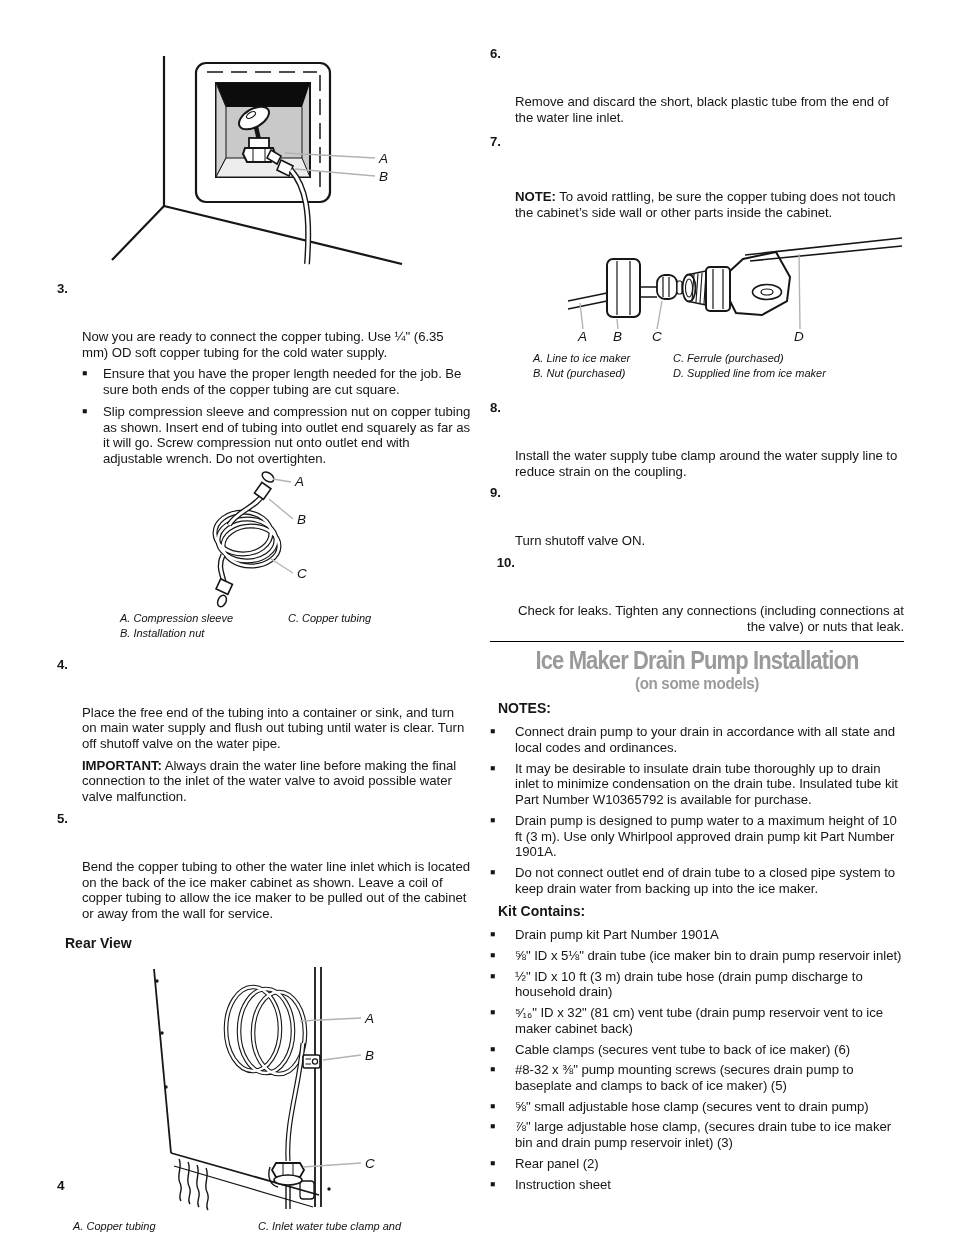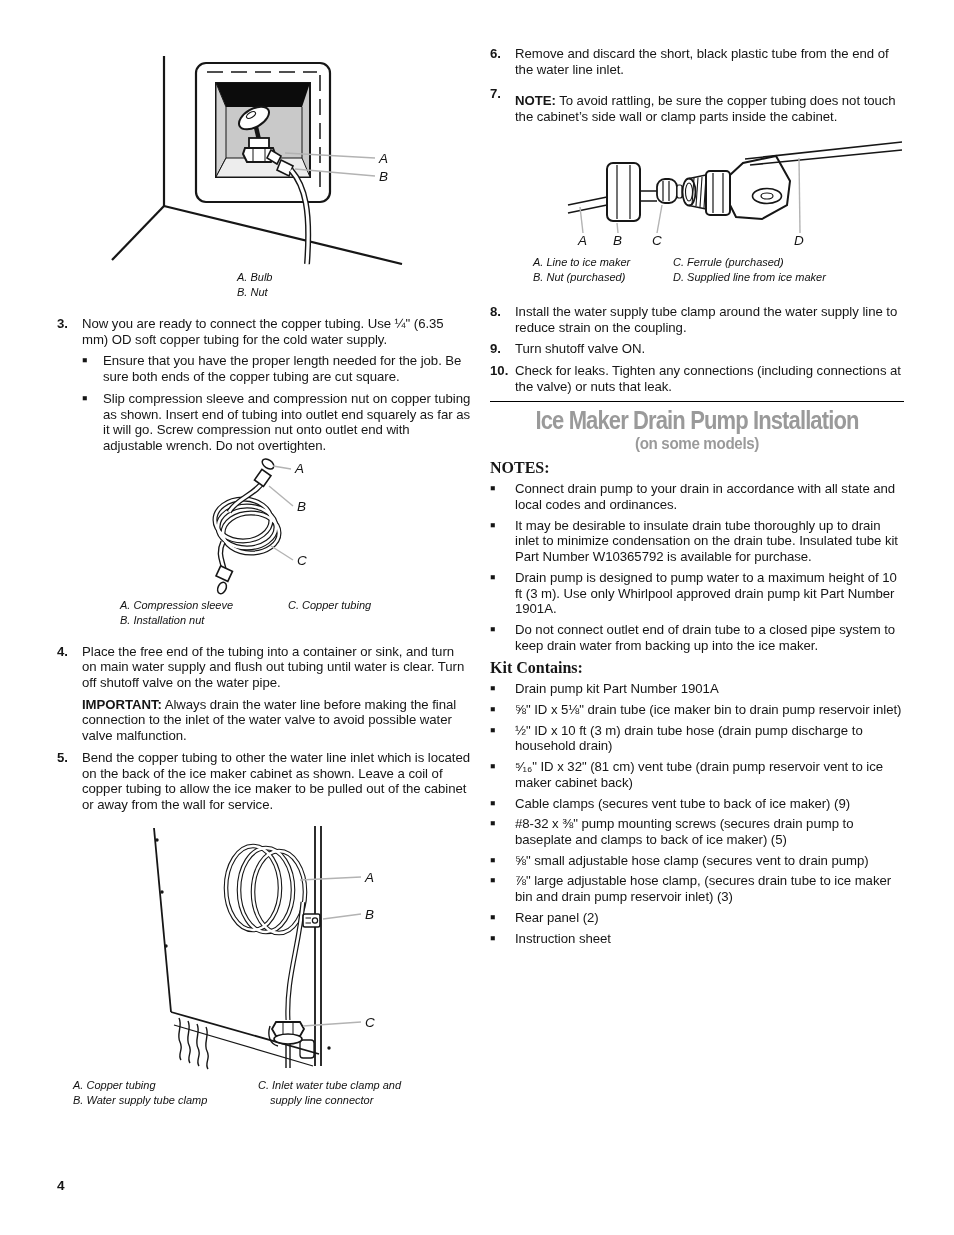--- a/index.html
+++ b/index.html
@@ -8,28 +8,28 @@
     position:relative; width:954px; height:1235px; background:#ffffff;
     font-family:"Liberation Sans","DejaVu Sans",sans-serif; color:#161616; overflow:hidden;
   }
   .col { position:absolute; }
   .col-left  { left:57px;  top:50px; width:414px; }
   .col-right { left:490px; top:46px; width:414px; }
 
   .body-text { font-size:13.2px; line-height:15.7px; letter-spacing:-0.05px; margin:0; }
   .step { display:flex; align-items:flex-start; }
   .step-num { flex:0 0 25px; font-weight:700; font-size:13.2px; line-height:15.7px; }
-  .step-body { flex:1; min-width:0; }
+  .step-body { flex:1; min-width:0;margin-top:48px; }
 
   .bullet { display:flex; margin-top:6px; }
   .bullet-mark { flex:0 0 21px; font-size:8.5px; line-height:15.7px; }
   .list-bullet { display:flex; margin-top:5px; }
   .list-bullet .bullet-mark { flex:0 0 25px; }
 
-  .heading3 { font-size:16px; font-weight:700; margin:0; line-height:16px;font-family:Liberation Serif, serif; }
+  .heading3 { font-size:14px; font-weight:700; margin:8px; line-height:16px; }
 
   .fig { position:relative; }
   .fig svg { display:block; }
   .cap { font-style:italic; font-size:11px; line-height:15px; color:#111; }
   .cap-row { display:flex; }
   .svg-label { font-style:italic; font-size:13.5px; fill:#161616;
                font-family:"Liberation Sans","DejaVu Sans",sans-serif; }
 
   .rule { border:none; border-top:1.7px solid #000; margin:7px 0 0 0; }
   .section-title {
@@ -75,24 +75,20 @@
         <path class="ln" d="M196 98 V112 M208 98 V112" stroke-width="1"></path>
         <polygon points="214,100 224,106 220,114 210,108" fill="#fff" stroke="#161616" stroke-width="1.6"></polygon>
         <polygon points="224,110 236,116 232,126 220,120" fill="#fff" stroke="#161616" stroke-width="1.6"></polygon>
         <path d="M234 120 C248 136 254 160 250 214" stroke="#161616" stroke-width="6" fill="none"></path>
         <path d="M234 120 C248 136 254 160 250 214" stroke="#fff" stroke-width="3.2" fill="none"></path>
         <path class="ldr" d="M228 103 L318 108"></path>
         <path class="ldr" d="M238 119 L318 126"></path>
         <text class="svg-label" x="322" y="113">A</text>
         <text class="svg-label" x="322" y="131">B</text>
       </svg>
-      <div class="cap" style="margin:5px 0 0 180px;">
-        <div>A. Bulb</div>
-        <div>B. Nut</div>
-      </div>
     </div>
 
     <div class="step" style="margin-top:16px;">
       <div class="step-num">3.</div>
       <div class="step-body">
         <p class="body-text">Now you are ready to connect the copper tubing. Use ¼" (6.35 mm) OD soft copper tubing for the cold water supply.</p>
         <div class="bullet">
           <div class="bullet-mark">■</div>
           <p class="body-text" style="flex:1">Ensure that you have the proper length needed for the job. Be sure both ends of the copper tubing are cut square.</p>
         </div>
@@ -149,20 +145,21 @@
       </div>
     </div>
 
     <div class="step" style="margin-top:6px;">
       <div class="step-num">5.</div>
       <div class="step-body">
         <p class="body-text">Bend the copper tubing to other the water line inlet which is located on the back of the ice maker cabinet as shown. Leave a coil of copper tubing to allow the ice maker to be pulled out of the cabinet or away from the wall for service.</p>
       </div>
     </div>
 
+    <p class="heading3" style="margin-top:13px;">Rear View</p>
 
     <div class="fig" style="margin-top:5px;">
       <svg width="414" height="252" viewBox="0 0 414 252">
         <path class="ln" d="M97 10 L114 194" stroke-width="1.8"></path>
         <circle cx="100" cy="22" r="1.7" fill="#161616"></circle>
         <circle cx="105" cy="74" r="1.7" fill="#161616"></circle>
         <circle cx="109" cy="128" r="1.7" fill="#161616"></circle>
         <path class="ln" d="M114 194 L262 236" stroke-width="1.8"></path>
         <path class="ln" d="M117 207 L256 248" stroke-width="1.2"></path>
         <path class="ln" d="M258 8 V248" stroke-width="1.8"></path>
@@ -220,21 +217,21 @@
     <div class="step">
       <div class="step-num">6.</div>
       <div class="step-body">
         <p class="body-text">Remove and discard the short, black plastic tube from the end of the water line inlet.</p>
       </div>
     </div>
 
     <div class="step" style="margin-top:9px;">
       <div class="step-num">7.</div>
       <div class="step-body">
-        <p class="body-text" style="margin-top:7px;"><b>NOTE:</b><span> To avoid rattling, be sure the copper tubing does not touch the cabinet’s side wall or clamp parts inside the cabinet.</span></p>
+        <p class="body-text" style="margin-top:7px;"><b>NOTE:</b><span> To avoid rattling, be sure the copper tubing does not touch the cabinet’s side wall or other parts inside the cabinet.</span></p>
       </div>
     </div>
 
     <div class="fig" style="margin-top:14px;">
       <svg width="414" height="110" viewBox="0 0 414 110">
         <path class="ln" d="M78 66 L117 58" stroke-width="1.6"></path>
         <path class="ln" d="M78 74 L117 66" stroke-width="1.6"></path>
         <rect x="117" y="24" width="33" height="58" rx="6" fill="#fff" stroke="#161616" stroke-width="2"></rect>
         <path class="ln" d="M127 26 V80 M140 26 V80" stroke-width="1.2"></path>
         <path class="ln" d="M150 52 H167 M150 62 H167" stroke-width="1.4"></path>
@@ -285,21 +282,21 @@
       <div class="step-body">
           <p class="body-text">Install the water supply tube clamp around the water supply line to reduce strain on the coupling.</p>
         </div>
     </div>
     <div class="step" style="margin-top:6px;">
       <div class="step-num">9.</div>
       <div class="step-body">
           <p class="body-text">Turn shutoff valve ON.</p>
         </div>
     </div>
-    <div class="step" style="margin-top:6px;">
+    <div class="step" style="margin-top:6px;text-align:right;">
       <div class="step-num">10.</div>
       <div class="step-body">
           <p class="body-text">Check for leaks. Tighten any connections (including connections at the valve) or nuts that leak.</p>
         </div>
     </div>
 
     <hr class="rule">
 
     <p class="section-title">Ice Maker Drain Pump Installation</p>
     <p class="section-sub">(on some models)</p>
@@ -337,21 +334,21 @@
       <div class="list-bullet">
         <div class="bullet-mark">■</div>
         <p class="body-text" style="flex:1">½" ID x 10 ft (3 m) drain tube hose (drain pump discharge to household drain)</p>
       </div>
       <div class="list-bullet">
         <div class="bullet-mark">■</div>
         <p class="body-text" style="flex:1">⁵⁄₁₆" ID x 32" (81 cm) vent tube (drain pump reservoir vent to ice maker cabinet back)</p>
       </div>
       <div class="list-bullet">
         <div class="bullet-mark">■</div>
-        <p class="body-text" style="flex:1">Cable clamps (secures vent tube to back of ice maker) (9)</p>
+        <p class="body-text" style="flex:1">Cable clamps (secures vent tube to back of ice maker) (6)</p>
       </div>
       <div class="list-bullet">
         <div class="bullet-mark">■</div>
         <p class="body-text" style="flex:1">#8-32 x ⅜" pump mounting screws (secures drain pump to baseplate and clamps to back of ice maker) (5)</p>
       </div>
       <div class="list-bullet">
         <div class="bullet-mark">■</div>
         <p class="body-text" style="flex:1">⅝" small adjustable hose clamp (secures vent to drain pump)</p>
       </div>
       <div class="list-bullet">

